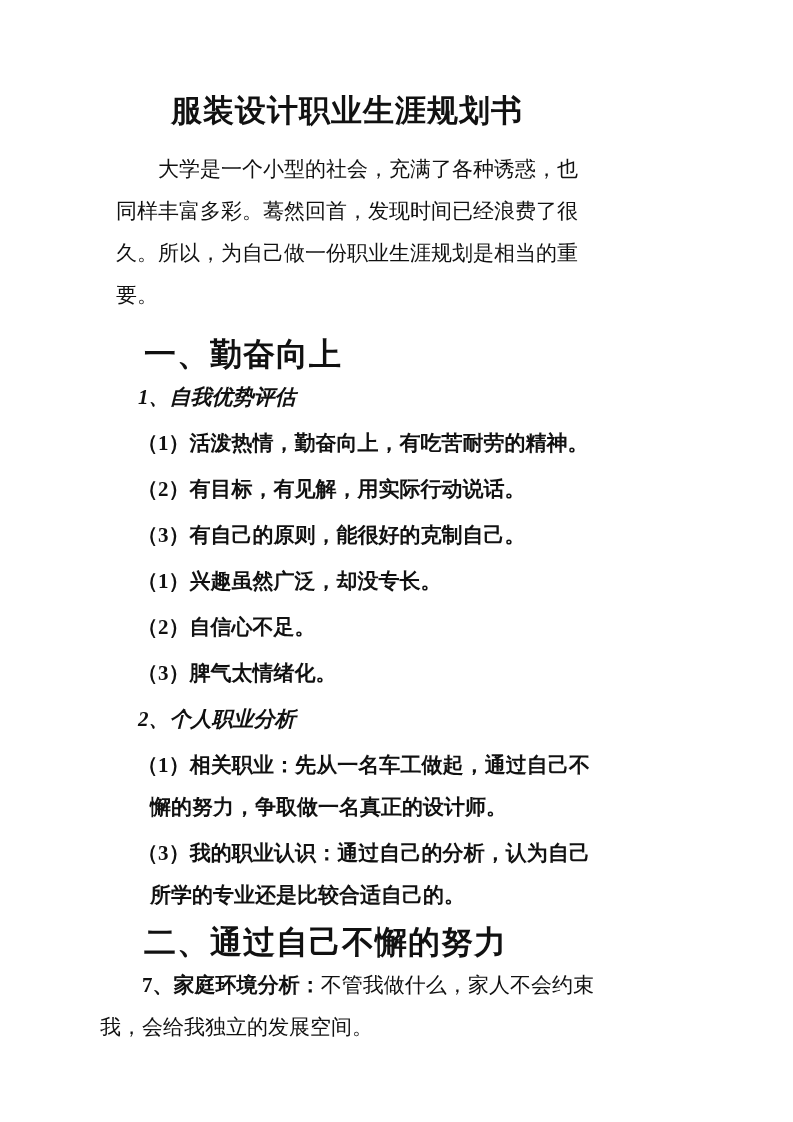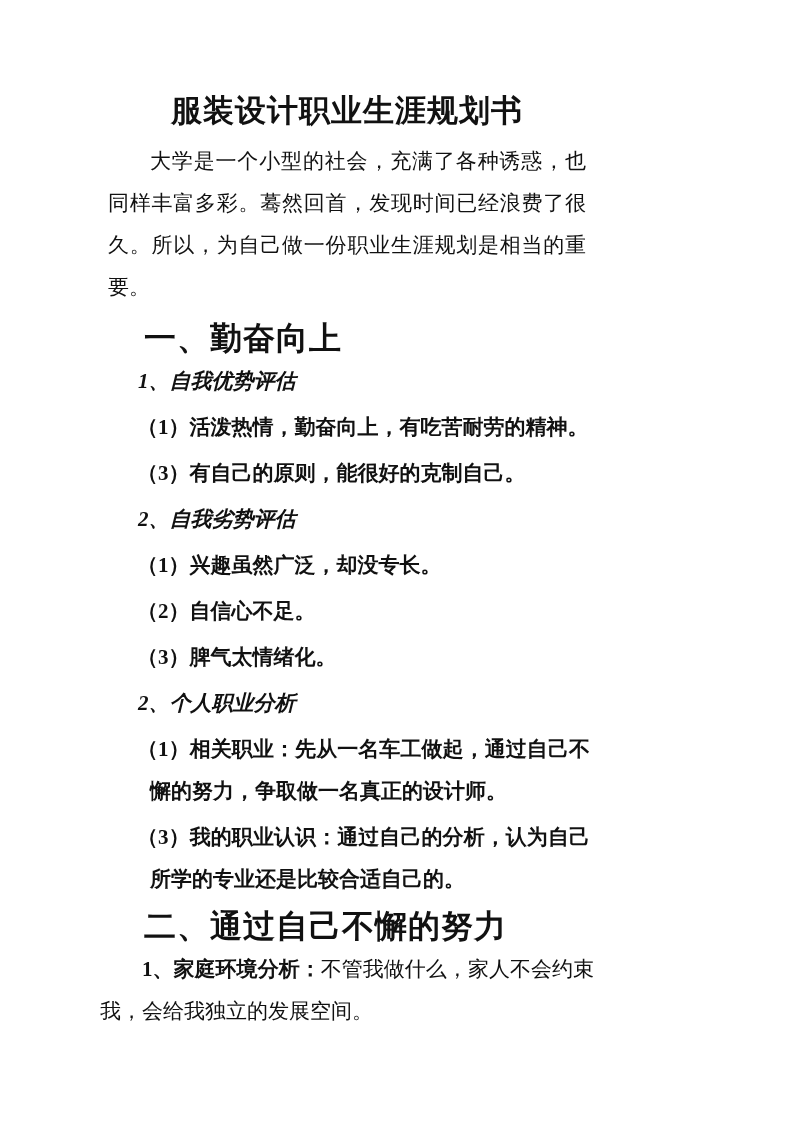--- a/index.html
+++ b/index.html
@@ -20,21 +20,21 @@
   }
   .doc-title {
     margin: 0 0 8px 0;
     font-size: 31px;
     line-height: 42px;
     font-weight: bold;
     text-align: center;
     letter-spacing: 1px;
   }
   .intro-para {
-    margin: 8px;
+    margin: 16px;
     font-size: 21px;
     line-height: 42px;
     text-align: justify;
     text-indent: 2em;
   }
   .section-heading {
     margin: 2px 0 0 44px;
     font-size: 32px;
     line-height: 44px;
     font-weight: bold;
@@ -72,24 +72,24 @@
 
 <div class="page">
   <h1 class="doc-title">服装设计职业生涯规划书</h1>
 
   <p class="intro-para">大学是一个小型的社会，充满了各种诱惑，也同样丰富多彩。蓦然回首，发现时间已经浪费了很久。所以，为自己做一份职业生涯规划是相当的重要。</p>
 
   <div id="sections">
       <h2 class="section-heading">一、勤奋向上</h2>
       <div class="sub-label">1、自我优势评估</div>
       <p class="list-item">（1）活泼热情，勤奋向上，有吃苦耐劳的精神。</p>
+      <p class="list-item">（2）有目标，有见解，用实际行动说话。</p>
       <p class="list-item">（3）有自己的原则，能很好的克制自己。</p>
-      <div class="sub-label">2、自我劣势评估</div>
       <p class="list-item">（1）兴趣虽然广泛，却没专长。</p>
       <p class="list-item">（2）自信心不足。</p>
       <p class="list-item">（3）脾气太情绪化。</p>
       <div class="sub-label">2、个人职业分析</div>
       <p class="list-item">（1）相关职业：先从一名车工做起，通过自己不懈的努力，争取做一名真正的设计师。</p>
       <p class="list-item">（3）我的职业认识：通过自己的分析，认为自己所学的专业还是比较合适自己的。</p>
       <h2 class="section-heading">二、通过自己不懈的努力</h2>
-      <p class="final-para"><span class="lead">1、家庭环境分析：</span><span>不管我做什么，家人不会约束我，会给我独立的发展空间。</span></p>
+      <p class="final-para"><span class="lead">7、家庭环境分析：</span><span>不管我做什么，家人不会约束我，会给我独立的发展空间。</span></p>
     </div>
 </div>
 
 </body></html>

